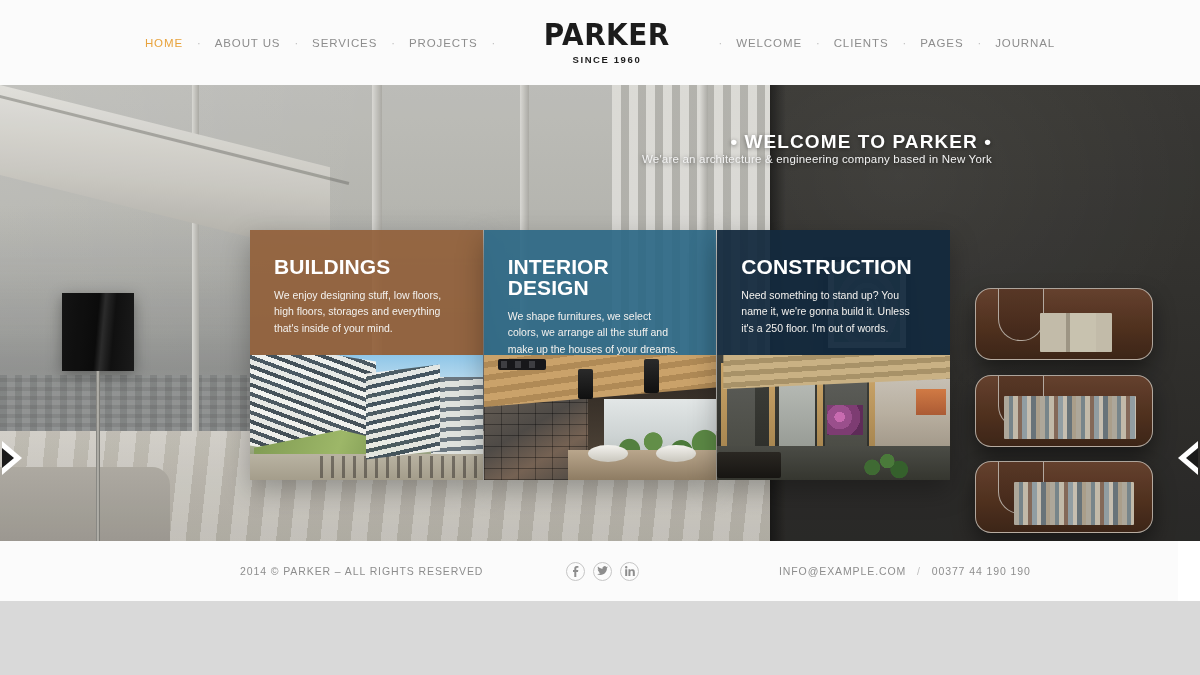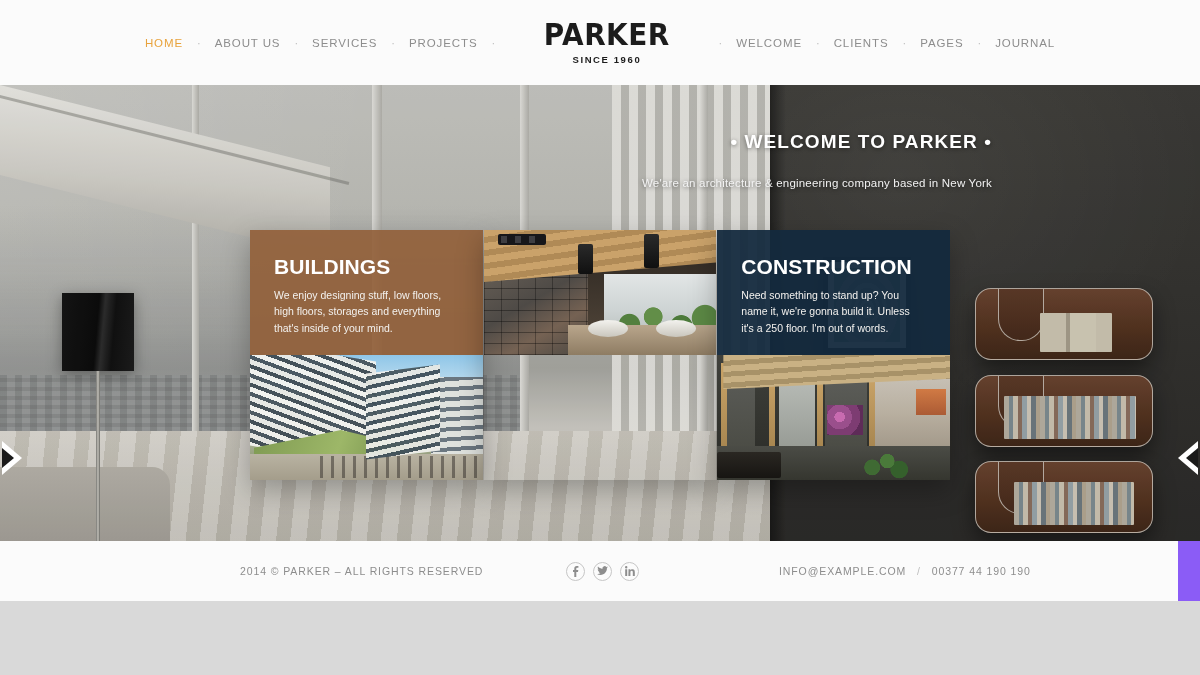--- a/index.html
+++ b/index.html
@@ -3,21 +3,21 @@
 <meta charset="utf-8">
 <style>
   * { box-sizing: border-box; margin: 0; padding: 0; }
   html, body { width: 1200px; height: 675px; overflow: hidden; }
   body {
     font-family: "Liberation Sans", sans-serif;
     background: #d9d9d9;
   }
 
   
-  .page { width: 1200px; height: 675px; position: relative; background: #8b5cf6; }
+  .page { width: 1200px; height: 675px; position: relative; background: #ffffff; }
 
   
   .header {
     position: absolute; top: 0; left: 0; width: 1200px; height: 85px;
     background: #fbfbfb;
     display: flex; align-items: center; justify-content: center;
     z-index: 40;
   }
   .nav-group { display: flex; align-items: center; }
   .nav-item {
@@ -168,21 +168,21 @@
   
   .scrim { position: absolute; inset: 0; background: rgba(30,30,28,0.07); }
 
   
   .hero-text { position: absolute; top: 46px; left: 0; width: 992px; text-align: right; z-index: 6; }
   .hero-title {
     color: #fff; font-size: 19px; font-weight: 700; letter-spacing: 1.1px;
     text-shadow: 0 1px 4px rgba(0,0,0,.45);
   }
   .hero-sub {
-    color: #f2f2f2; font-size: 11.5px; margin-top: 24px; letter-spacing: .2px;
+    color: #f2f2f2; font-size: 11.5px; margin-top: 0; letter-spacing: .2px;
     text-shadow: 0 1px 4px rgba(0,0,0,.5);
   }
 
   
   .cards { position: absolute; top: 145px; left: 250px; width: 700px; display: flex; z-index: 8; }
   .card { width: 234px; position: relative; box-shadow: 0 10px 26px rgba(0,0,0,.28); }
   .card + .card { margin-left: 1px; }
   .card-head { height: 125px; padding: 26px 38px 0 24px; }
   .card-title {
     color: #fff; font-size: 21px; font-weight: 700; letter-spacing: .1px; line-height: 1;
@@ -457,20 +457,24 @@
         </div>
         <div class="card-img img-buildings">
           <div class="bld-right"></div>
           <div class="bld-green"></div>
           <div class="bld-plaza"></div>
           <div class="bld-people"></div>
         </div>
       </div>
 
       <div class="card card-c2">
+        <div class="card-head">
+          <div class="card-title">INTERIOR DESIGN</div>
+          <div class="card-desc">We shape furnitures, we select colors, we arrange all the stuff and make up the houses of your dreams.</div>
+        </div>
         <div class="card-img img-interior">
           <div class="int-stone"></div>
           <div class="int-window"></div>
           <div class="int-foliage"></div>
           <div class="int-ceiling"></div>
           <div class="int-counter"></div>
           <div class="int-sink s1"></div>
           <div class="int-sink s2"></div>
           <div class="int-pendant p1"></div>
           <div class="int-pendant p2"></div>

